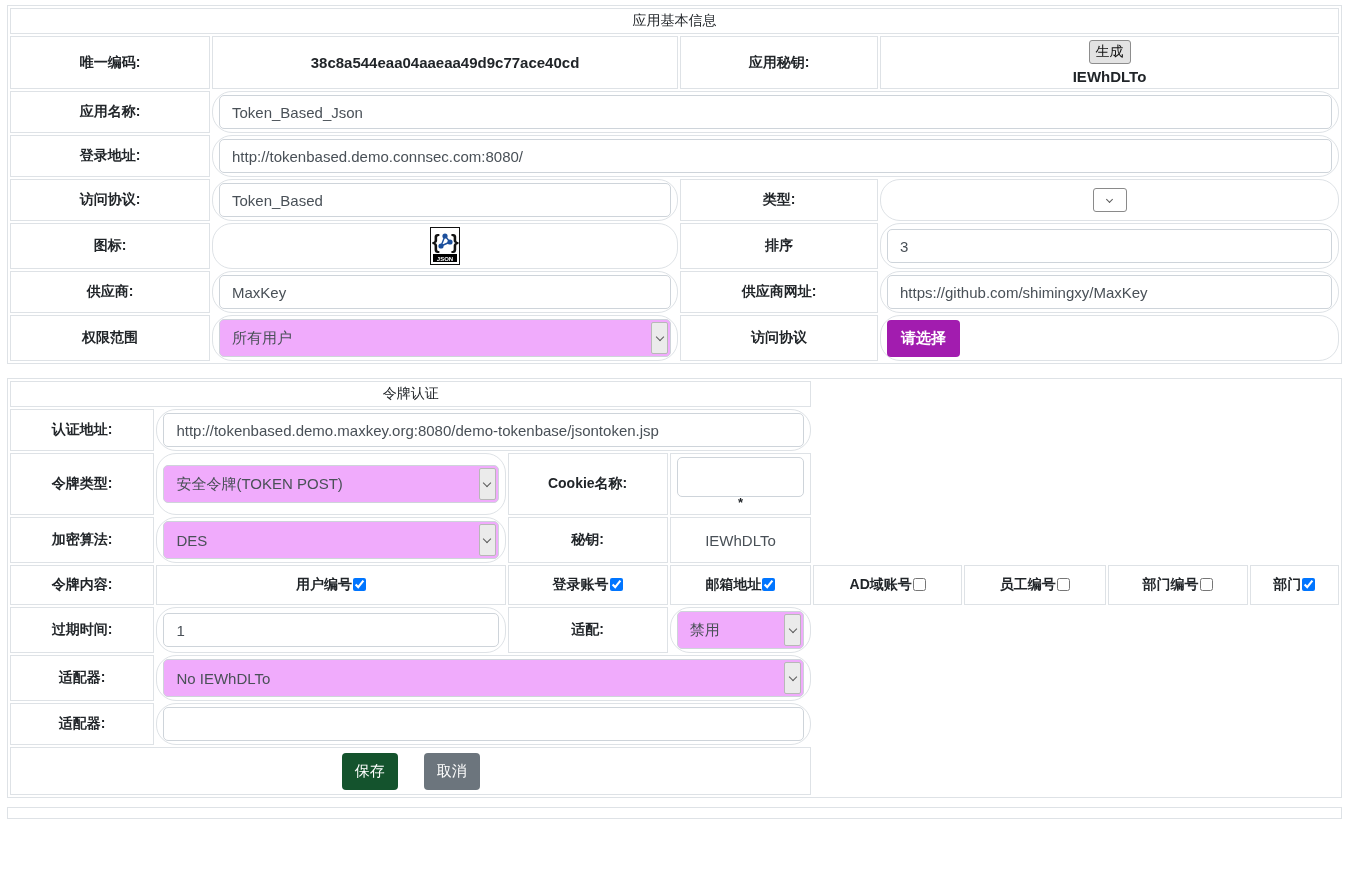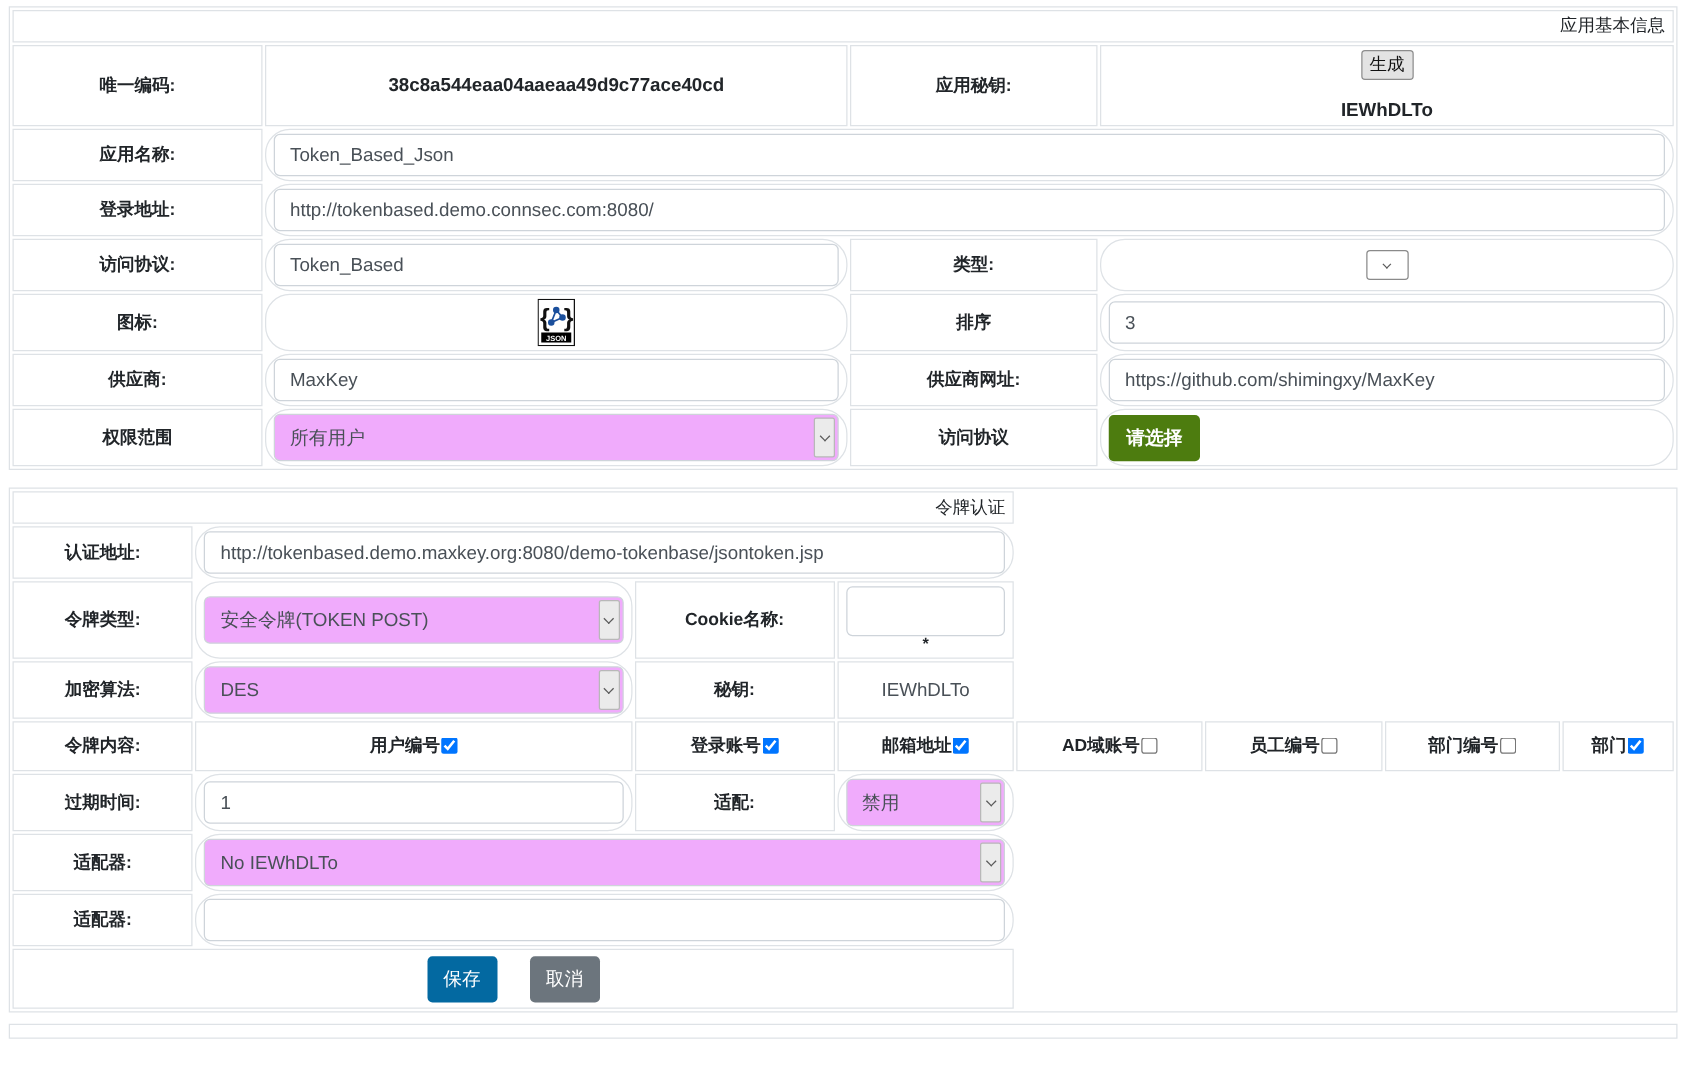--- a/index.html
+++ b/index.html
@@ -1,52 +1,52 @@
 <!DOCTYPE html>
 <html><head>
 <meta charset="utf-8">
 <style>
   * { box-sizing: border-box; }
   html, body { margin: 0; padding: 0; background: #fff; font-family: "Liberation Sans", sans-serif; color: #212529; }
   .wrap { width: 1349px; padding: 5px 7px 8px 7px; }
 
   table.form-table { width: 100%; border-collapse: separate; border-spacing: 2px; border: 1px solid #dee2e6; background: #fff; }
   table.form-table td { border: 1px solid #dee2e6; padding: 3px 6px; vertical-align: middle; background: #fff; }
-  td.section-title { text-align: right; font-size: 14px; color: #212529; height: 24px; font-weight: normal; margin-left: 47px; }
+  td.section-title { text-align: center; font-size: 14px; color: #212529; height: 24px; font-weight: normal; margin-left: 47px; }
   td.lbl { text-align: center; font-weight: bold; font-size: 14px; color: #212529; }
   td.ctl { padding: 4px 8px; border-radius: 20px; }
 
   .inp { width: 100%; height: 34px; border: 1px solid #ced4da; border-radius: 5px; padding: 0 12px; font-size: 15px; color: #495057; background: #fff; outline: none; font-family: "Liberation Sans", sans-serif; }
   .inp-tall { height: 40px; }
 
   .sel { position: relative; width: 100%; height: 38px; border: 1px solid #ced4da; border-radius: 5px; background: #f0abfc; display: flex; align-items: center; padding: 0 30px 0 12px; font-size: 15px; color: #495057; cursor: default; }
   .sel-arrowbox { position: absolute; top: 2px; bottom: 2px; right: 2px; width: 17px; background: #ebebeb; border: 1px solid #b8b8b8; border-radius: 2px; display: flex; align-items: center; justify-content: center; }
   .chev { width: 6px; height: 6px; border-right: 1.6px solid #5a5a5a; border-bottom: 1.6px solid #5a5a5a; transform: rotate(45deg); margin-top: -3px; }
 
   .sel-mini { width: 34px; height: 24px; border: 1px solid #8a8a8a; border-radius: 3px; background: #fff; display: flex; align-items: center; justify-content: center; margin: 0 auto; cursor: default; }
   .sel-mini .chev { width: 5px; height: 5px; margin-top: -2px; }
   .code-value { font-weight: bold; font-size: 15px; text-align: center; color: #212529; }
-  .secret-wrap { display: flex; flex-direction: column; align-items: center; gap: 16px; }
+  .secret-wrap { display: flex; flex-direction: column; align-items: center; gap: 4px; }
   .btn-gen { background: #e3e3e3; border: 1px solid #8d8d8d; border-radius: 3px; font-size: 14px; color: #111; padding: 2px 6px; cursor: pointer; font-family: "Liberation Sans", sans-serif; }
   .secret-text { font-weight: bold; font-size: 15px; color: #212529; }
   .plain-value { font-size: 15px; color: #495057; text-align: center; }
 
-  .btn-green { background: #4d7c0f; color: #fff; border: none; border-radius: 4px; font-size: 15px; font-weight: bold; padding: 9px 14px; cursor: pointer; font-family: "Liberation Sans", sans-serif; }
+  .btn-green { background: #a21caf; color: #fff; border: none; border-radius: 4px; font-size: 15px; font-weight: bold; padding: 9px 14px; cursor: pointer; font-family: "Liberation Sans", sans-serif; }
 
   .app-icon-box { display: flex; justify-content: center; }
 
   .chk-cell { text-align: center; font-weight: bold; font-size: 14px; color: #212529; height: 40px; white-space: nowrap; }
   .chk-cell input { vertical-align: -2px; margin: 0 0 0 1px; }
 
   .cookie-cell { padding: 4px 8px 0 8px; }
   .req-mark { text-align: center; font-size: 13px; font-weight: bold; color: #212529; height: 14px; line-height: 12px; }
 
   .btn-row { height: 48px; }
   .btn-bar { display: flex; justify-content: center; gap: 26px; }
-  .btn-primary { background: #0369a1; color: #fff; border: none; border-radius: 4px; font-size: 15px; padding: 9px 13px; cursor: pointer; font-family: "Liberation Sans", sans-serif; text-align: right; }
+  .btn-primary { background: #14532d; color: #fff; border: none; border-radius: 4px; font-size: 15px; padding: 9px 13px; cursor: pointer; font-family: "Liberation Sans", sans-serif; text-align: right; }
   .btn-secondary { background: #6c757d; color: #fff; border: none; border-radius: 4px; font-size: 15px; padding: 9px 13px; cursor: pointer; font-family: "Liberation Sans", sans-serif; }
 
   .gap { height: 14px; }
   .empty-panel { margin-top: 9px; height: 12px; border: 1px solid #dee2e6; }
 </style>
 </head>
 <body>
 
 <div class="wrap">
 

